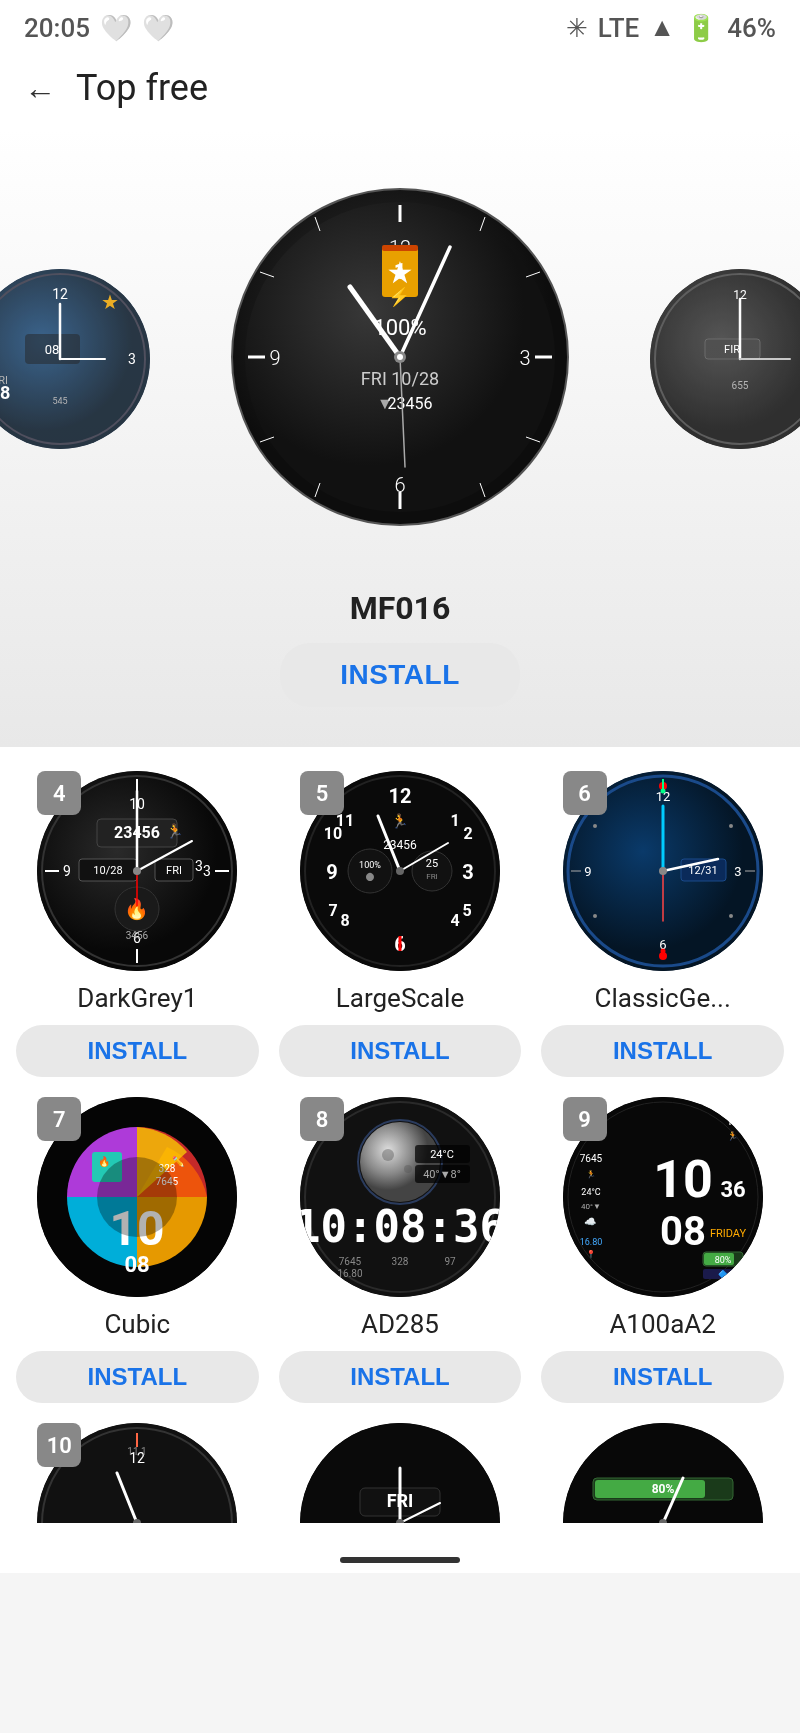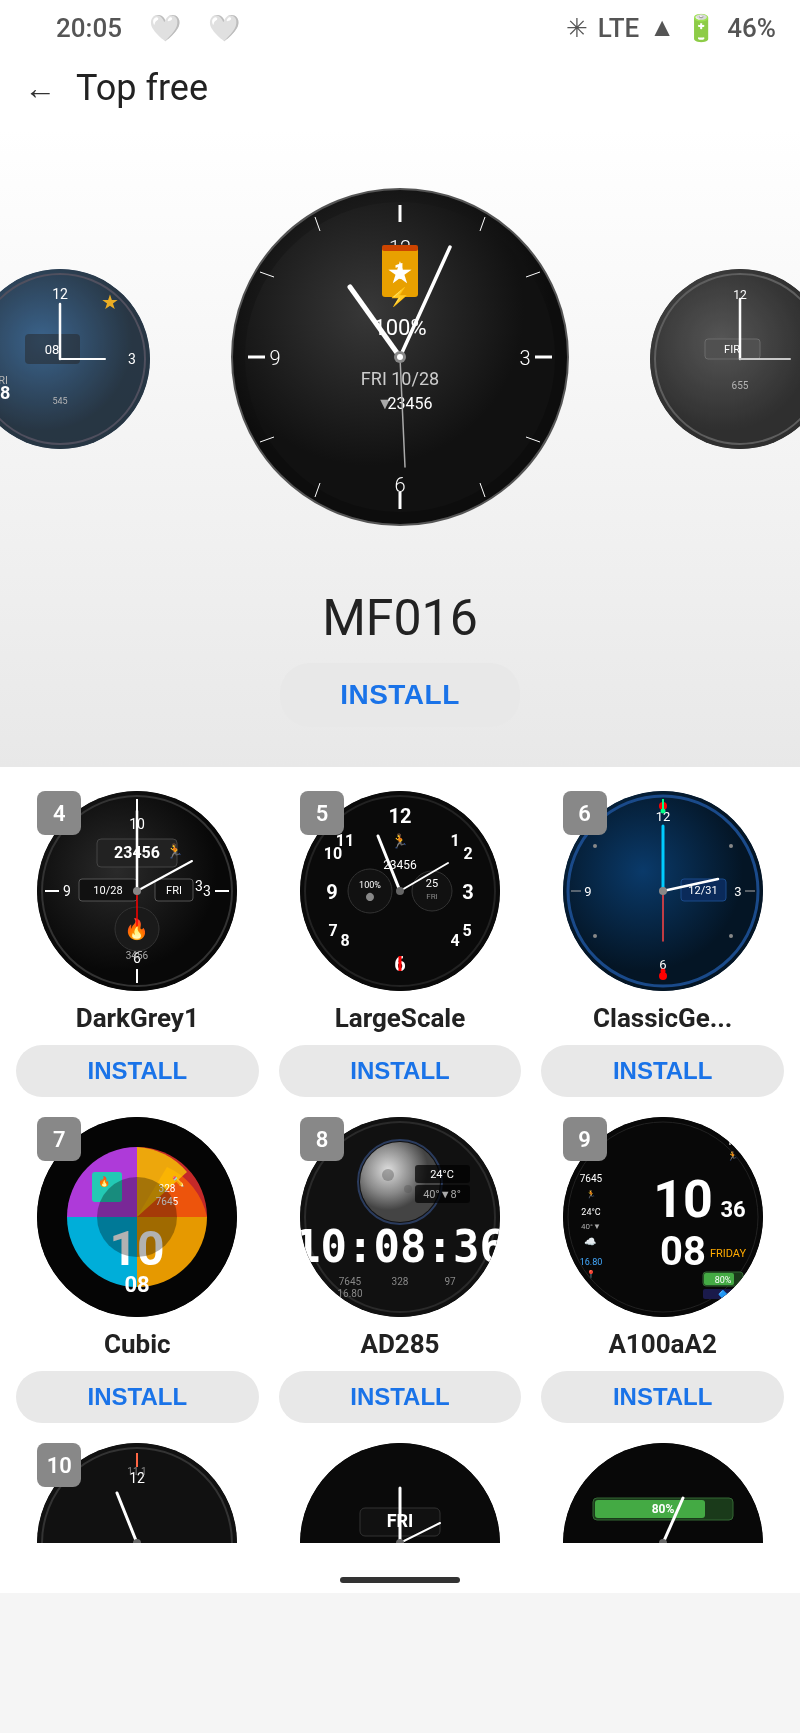--- a/index.html
+++ b/index.html
@@ -16,21 +16,21 @@
     .status-bar {
       background: white;
       display: flex;
       justify-content: space-between;
       align-items: center;
       padding: 12px 24px 8px;
       font-size: 26px;
       color: #555;
       font-weight: 500;
     }
-    .status-left { display: flex; align-items: center; gap: 27px; margin-left: 32px; }
+    .status-left { display: flex; align-items: center; gap: 10px; }
     .status-right { display: flex; align-items: center; gap: 10px; }
 
     
     .header {
       background: white;
       display: flex;
       align-items: center;
       padding: 16px 24px 20px;
       gap: 20px;
     }
@@ -60,24 +60,24 @@
     .hero-carousel {
       display: flex;
       align-items: center;
       justify-content: center;
       width: 100%;
       position: relative;
       height: 420px;
     }
 
     .hero-name {
-      font-size: 50px;
+      font-size: 32px;
       color: #222;
       margin-top: 20px;
-      font-weight: 400;
+      font-weight: 700;
     }
 
     .install-btn {
       margin-top: 16px;
       background: #e8e8e8;
       border: none;
       border-radius: 30px;
       padding: 16px 60px;
       font-size: 28px;
       color: #1a73e8;
@@ -153,21 +153,21 @@
     .watch-thumb {
       width: 200px;
       height: 200px;
       border-radius: 50%;
       overflow: hidden;
     }
 
     .watch-label {
       font-size: 26px;
       color: #222;
-      font-weight: 700;
+      font-weight: 400;
       text-align: center;
     }
 
     .install-btn-small {
       background: #e8e8e8;
       border: none;
       border-radius: 30px;
       padding: 12px 30px;
       font-size: 24px;
       color: #1a73e8;

